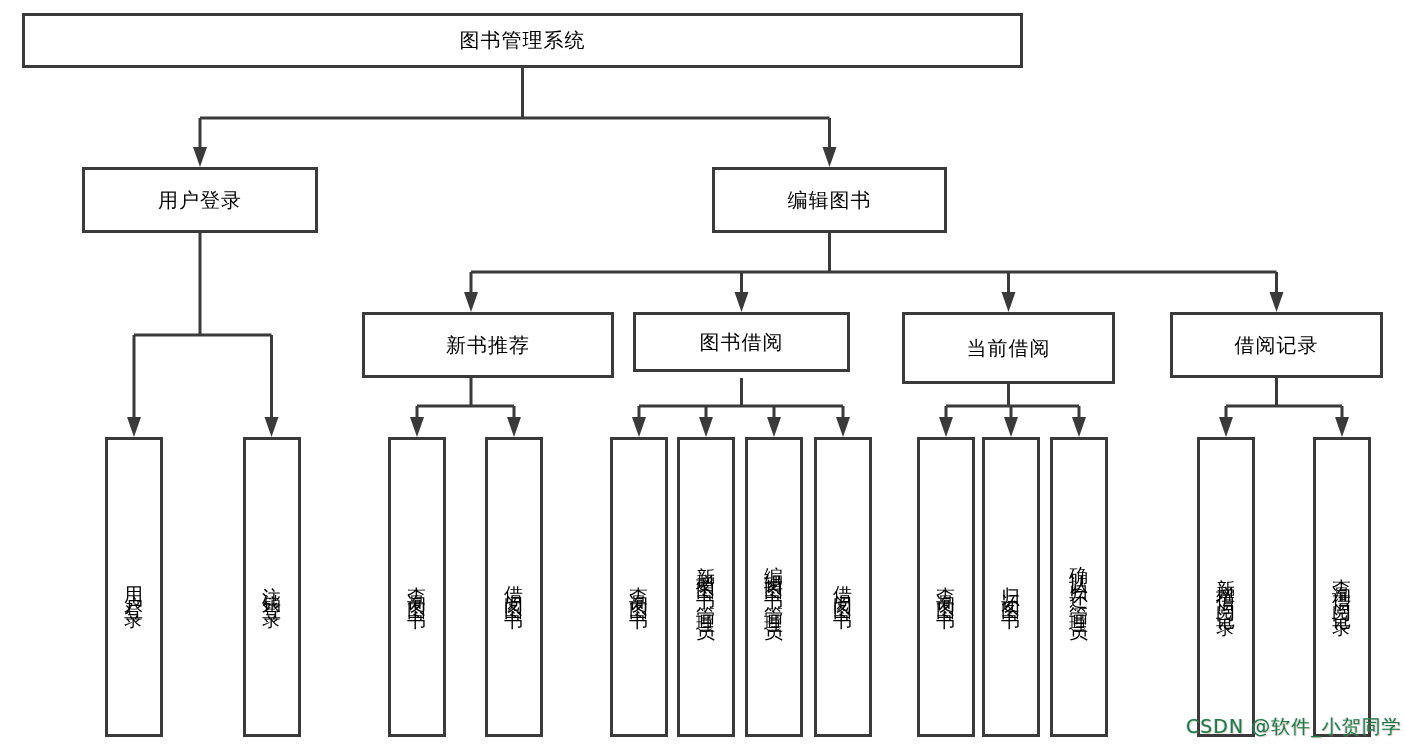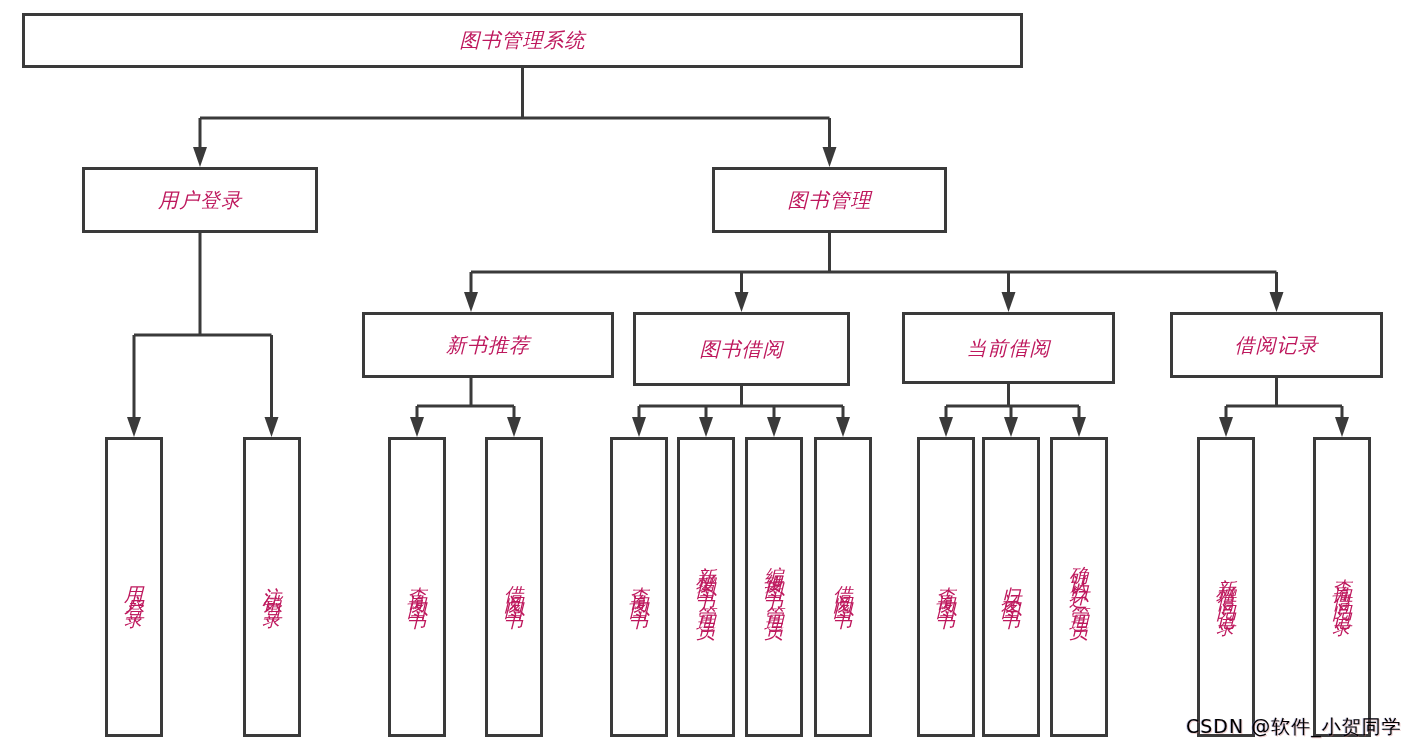--- a/index.html
+++ b/index.html
@@ -13,43 +13,42 @@
   #connectors{position:absolute;left:0;top:0;z-index:1;}
   .box{
     position:absolute;
     z-index:2;
     box-sizing:border-box;
     background:#ffffff;
     border:3px solid #3a3a3a;
     display:flex;
     align-items:center;
     justify-content:center;
-    color:#be185d;
+    color:#000000;
     text-align:center;
-    font-style:italic;
   }
   .box.h{
     font-size:20px;
     letter-spacing:1px;
     white-space:nowrap;
   }
   .box.v{
     writing-mode:vertical-rl;
     text-orientation:mixed;
     font-size:19px;
     letter-spacing:8px;
     line-height:1;
   }
   .watermark{
     position:absolute;
     z-index:3;
     left:1186px;
     top:714px;
     font-size:19px;
-    color:#000000;
+    color:#15803d;
     letter-spacing:1px;
     white-space:nowrap;
     text-shadow:1px 1px 0 rgba(205,120,120,0.35), -1px 0 0 rgba(120,120,205,0.35);
   }
 </style>
 </head>
 <body>
 
 <div id="stage">
 
@@ -89,24 +88,24 @@
       <polygon points="1004,417 1018,417 1011,437"></polygon>
       <polygon points="1072,417 1086,417 1079,437"></polygon>
       <polygon points="1219,417 1233,417 1226,437"></polygon>
       <polygon points="1335,417 1349,417 1342,437"></polygon>
     </g>
   </svg>
 
   <div class="box h" style="left:22px;top:13px;width:1001px;height:55px">图书管理系统</div>
 
   <div class="box h" style="left:82px;top:167px;width:236px;height:66px">用户登录</div>
-  <div class="box h" style="left:712px;top:167px;width:235px;height:66px">图书管理</div>
+  <div class="box h" style="left:712px;top:167px;width:235px;height:66px">编辑图书</div>
 
   <div class="box h" style="left:362px;top:312px;width:252px;height:66px">新书推荐</div>
-  <div class="box h" style="left:633px;top:312px;width:217px;height:74px">图书借阅</div>
+  <div class="box h" style="left:633px;top:312px;width:217px;height:60px">图书借阅</div>
   <div class="box h" style="left:902px;top:312px;width:213px;height:72px">当前借阅</div>
   <div class="box h" style="left:1170px;top:312px;width:213px;height:66px">借阅记录</div>
 
   <div class="box v" style="left:105px;top:437px;width:58px;height:300px">用户登录</div>
   <div class="box v" style="left:243px;top:437px;width:58px;height:300px">注销登录</div>
 
   <div class="box v" style="left:388px;top:437px;width:58px;height:300px">查询图书</div>
   <div class="box v" style="left:485px;top:437px;width:58px;height:300px">借阅图书</div>
 
   <div class="box v" style="left:610px;top:437px;width:58px;height:300px">查询图书</div>

